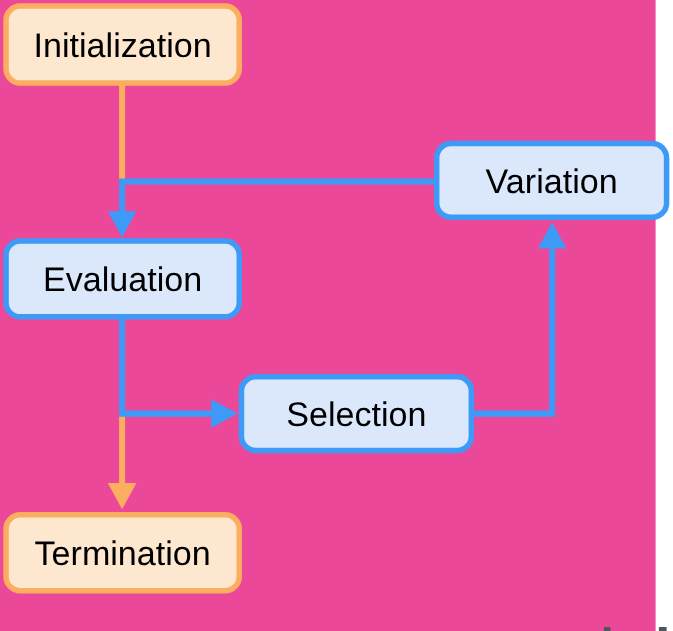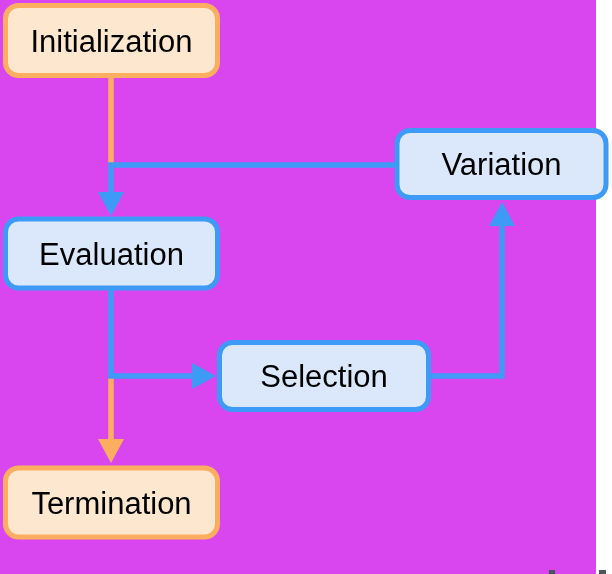--- a/index.html
+++ b/index.html
@@ -8,21 +8,21 @@
     background: #ffffff;
     width: 612px;
     height: 574px;
     overflow: hidden;
     font-family: "Liberation Sans", sans-serif;
   }
   .stage {
     position: relative;
     width: 596px;
     height: 574px;
-    background: #d946ef;
+    background: #ec4899;
   }
   svg text {
     font-family: "Liberation Sans", sans-serif;
     font-size: 31px;
     fill: #000000;
   }
 </style>
 </head>
 <body>
 

